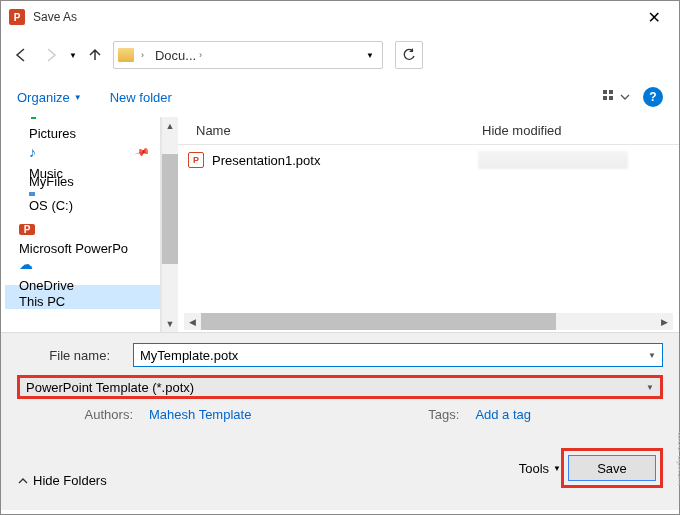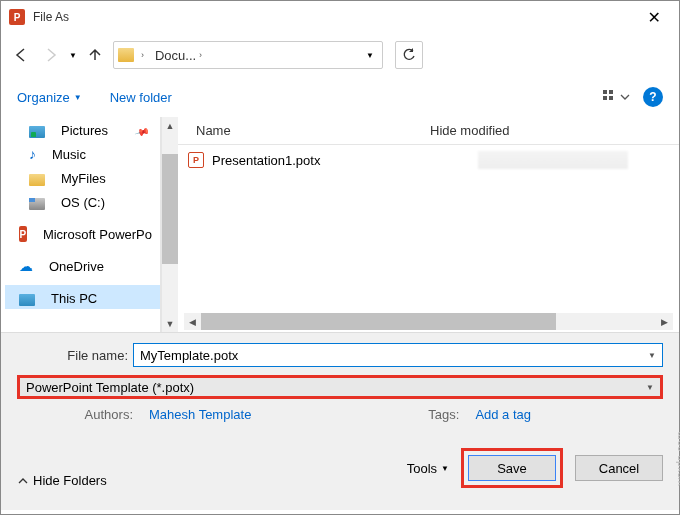--- a/index.html
+++ b/index.html
@@ -22,54 +22,54 @@
 .searchbox { flex: 1; margin-left: 10px; height: 28px; border: 1px solid #ccc; background: #fff; display: flex; align-items: center; padding: 0 8px; border-radius: 2px; }
 .searchbox svg { margin-right: 6px; }
 .searchbox input { border: none; outline: none; width: 100%; color: #555; }
 .toolbar { height: 40px; display: flex; align-items: center; padding: 0 16px; }
 .tb-link { color: #0066cc; margin-right: 28px; display: flex; align-items: center; gap: 4px; }
 .tb-right { margin-left: auto; display: flex; align-items: center; gap: 12px; }
 .view-icon svg { display: block; }
 .help-icon { width: 20px; height: 20px; border-radius: 50%; background: #0078d7; color: #fff; display: flex; align-items: center; justify-content: center; font-weight: bold; font-size: 12px; }
 .main { display: flex; height: 215px; }
 .sidebar { width: 160px; border-right: 1px solid #e5e5e5; overflow: hidden; padding-left: 4px; }
-.sidebar-item { display: flex; align-items: flex-end; gap: 16px; padding: 3px 8px 3px 24px; height: 24px; white-space: nowrap; }
+.sidebar-item { display: flex; align-items: flex-start; gap: 6px; padding: 3px 8px 3px 24px; height: 24px; white-space: nowrap; flex-direction: column; }
 .sidebar-item.selected { background: #cde8ff; }
 .scrollbar-v { width: 17px; background: #f1f1f1; display: flex; flex-direction: column; border-left: 1px solid #e5e5e5; }
 .scrollbar-v .arrow { height: 17px; display: flex; align-items: center; justify-content: center; font-size: 9px; color: #555; }
 .scrollbar-v .thumb { background: #c1c1c1; }
 .filelist { flex: 1; display: flex; flex-direction: column; }
 .filelist-header { display: flex; border-bottom: 1px solid #e5e5e5; padding: 6px 0; }
-.col-name { width: 252px; padding-left: 18px; color: #333; }
+.col-name { width: 304px; padding-left: 18px; color: #333; }
 .col-date { flex: 1; color: #333; }
 .file-row { display: flex; align-items: center; padding: 6px 0 6px 10px; }
 .file-row .ficon { width: 16px; height: 16px; background: #fff; border: 1px solid #d04423; border-radius: 2px; margin-right: 8px; display: flex; align-items: center; justify-content: center; color: #d04423; font-size: 9px; font-weight: bold; }
 .blur-box { width: 150px; height: 18px; background: linear-gradient(#f4f4f4, #eee); filter: blur(1px); }
 .scroll-h-wrap { margin-top: auto; padding: 0 6px 2px 6px; }
 .scroll-h { height: 17px; background: #f1f1f1; display: flex; align-items: center; }
 .scroll-h .arrow { width: 17px; text-align: center; font-size: 9px; color: #555; }
 .scroll-h .track { flex: 1; height: 100%; position: relative; }
 .scroll-h .thumb { position: absolute; left: 0; width: 78%; height: 100%; background: #c1c1c1; }
 .bottom { background: #f0f0f0; padding: 10px 16px 0 16px; height: 178px; border-top: 1px solid #ddd; }
 .form-row { display: flex; align-items: center; margin-bottom: 8px; }
-.form-label { width: 116px; text-align: right; padding-right: 5px; color: #333; }
+.form-label { width: 116px; text-align: right; padding-right: 23px; color: #333; }
 .form-field { flex: 1; }
 .text-combo { height: 24px; border: 1px solid #0078d7; background: #fff; display: flex; align-items: center; padding: 0 6px; }
 .text-combo input { border: none; outline: none; flex: 1; background: transparent; }
 .text-combo .dd { font-size: 8px; color: #555; }
 .type-combo { height: 24px; border: 1px solid #aaa; background: #e8e8e8; display: flex; align-items: center; padding: 0 6px; }
 .type-combo .dd { font-size: 8px; color: #555; margin-left: auto; }
 .highlight-red { border: 3px solid #e63226; }
 .meta-row { display: flex; margin-top: 4px; padding-left: 60px; gap: 16px; }
 .meta-label { color: #666; width: 56px; text-align: right; }
 .meta-val { color: #0066cc; }
 .meta-gap { width: 120px; }
 .footer { display: flex; align-items: flex-end; margin-top: 26px; }
 .hide-folders { display: flex; align-items: center; gap: 4px; }
-.footer-right { margin-left: auto; display: flex; align-items: center; gap: 12px; }
+.footer-right { margin-left: auto; display: flex; align-items: center; }
 .btn { width: 88px; height: 26px; background: #e1e1e1; border: 1px solid #adadad; display: flex; align-items: center; justify-content: center; }
 .btn.primary { border: 1px solid #3b82f6; }
 .btn-wrap-red { border: 3px solid #e63226; padding: 4px; }
 .watermark { position: absolute; right: 4px; top: 430px; transform: rotate(-90deg); transform-origin: right top; font-size: 10px; color: #bbb; letter-spacing: 0.5px; }
 .si-pic { width:16px; height:12px; background:linear-gradient(#5ab0e0,#2e8bc0); border-radius:1px; position:relative;}
 .si-pic::after{content:"";position:absolute;bottom:1px;left:2px;width:5px;height:5px;background:#1a5; border-radius:1px 1px 0 0;}
 .si-music{color:#0066cc;font-size:14px;}
 .si-folder{width:16px;height:12px;background:linear-gradient(#f5d786,#e8b640);border-radius:1px;}
 .si-disk{width:16px;height:12px;background:linear-gradient(#c8c8c8,#888);border-radius:1px;position:relative;}
 .si-disk::before{content:"";position:absolute;top:0;left:0;width:6px;height:4px;background:#4a90d9;}
@@ -78,21 +78,21 @@
 .si-pc{width:16px;height:12px;background:linear-gradient(#5ab0e0,#2e8bc0);border-radius:1px;}
 .pin-icon{font-size:10px;color:#777;transform:rotate(30deg);margin-left:auto;margin-right:4px;}
 </style>
 </head>
 <body>
 
 <div class="dialog">
 
   <div class="titlebar">
     <div class="app-icon">P</div>
-    <div class="title">File As</div>
+    <div class="title">Save As</div>
     <div class="close">✕</div>
   </div>
 
   <div class="navbar">
     <button class="nav-btn">
         <svg width="18" height="18">
           <path d="M12 3 L5 9 L12 15" stroke="#333" stroke-width="1.5" fill="none"></path>
         </svg>
       </button>
     <button class="nav-btn disabled">
@@ -246,19 +246,18 @@
         <span>Hide Folders</span>
       </div>
       <div class="footer-right">
         <div style="display:flex;align-items:center;gap:4px">
             <span>Tools</span>
             <span class="dropdown-arrow">▼</span>
           </div>
         <div class="btn-wrap-red">
           <div class="btn primary">Save</div>
         </div>
-        <div class="btn">Cancel</div>
       </div>
     </div>
   </div>
 
   <div class="watermark">wsxdn.com</div>
 </div>
 
 </body></html>

